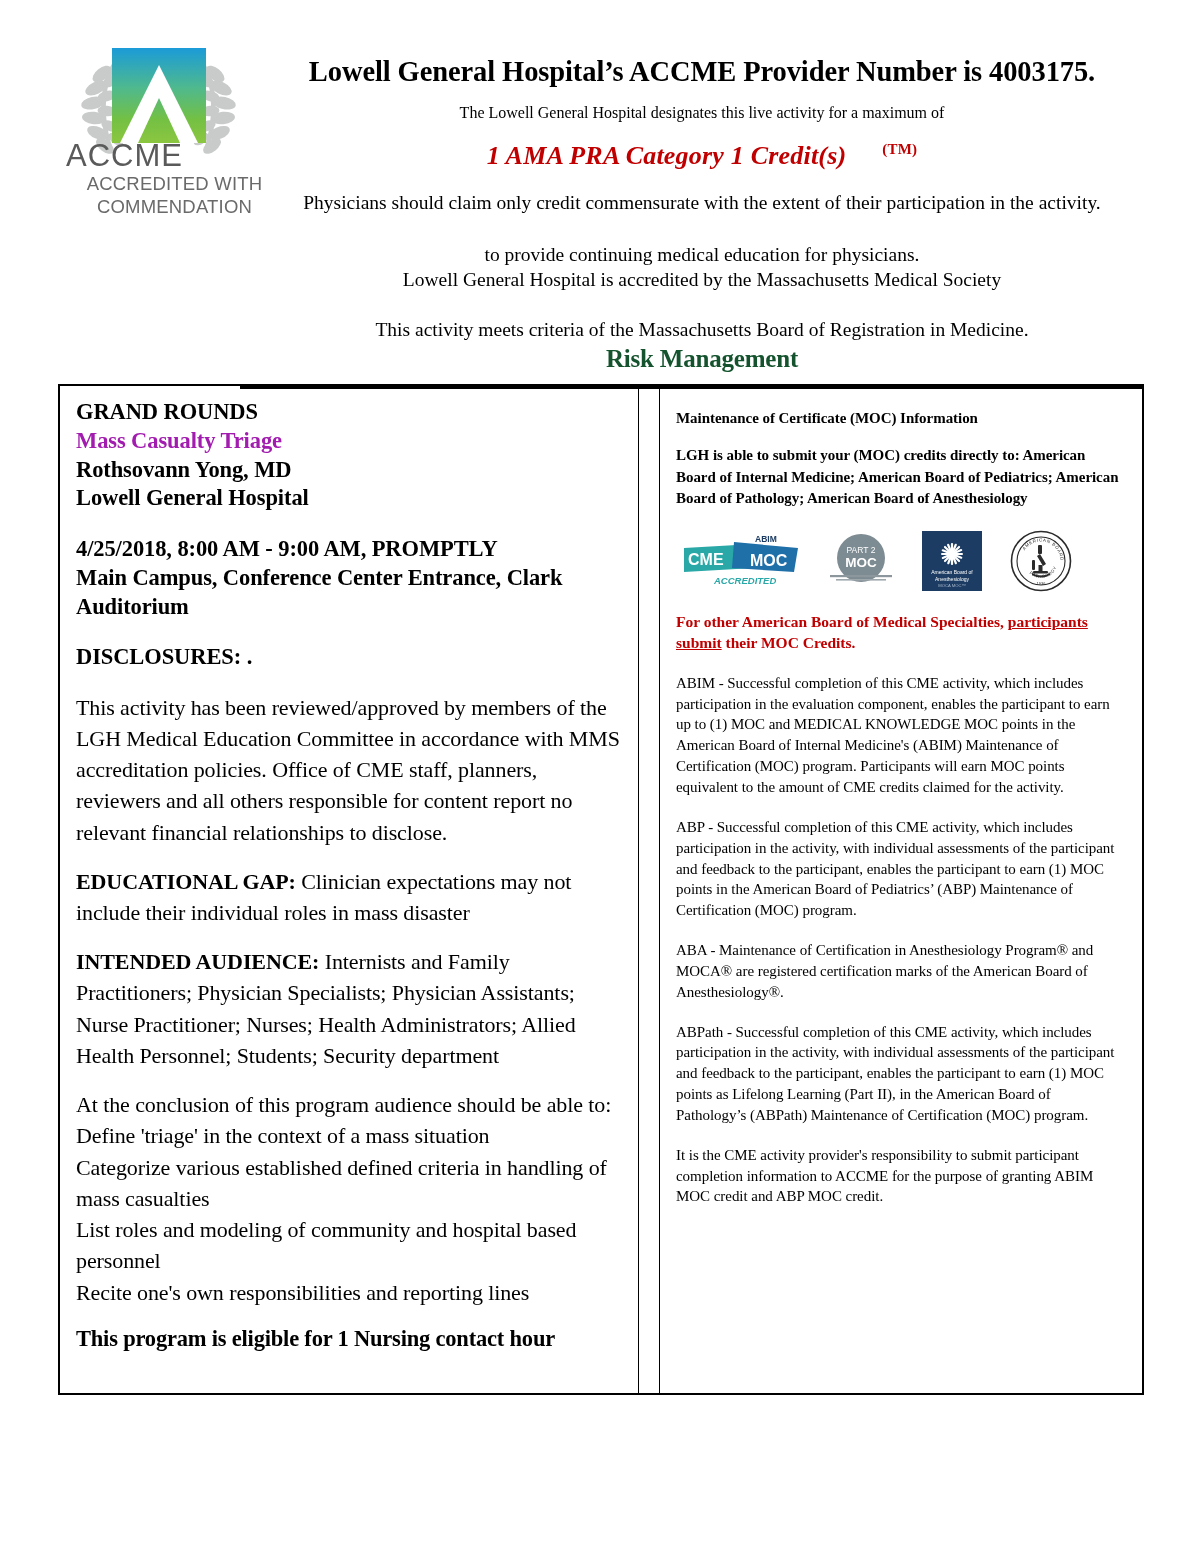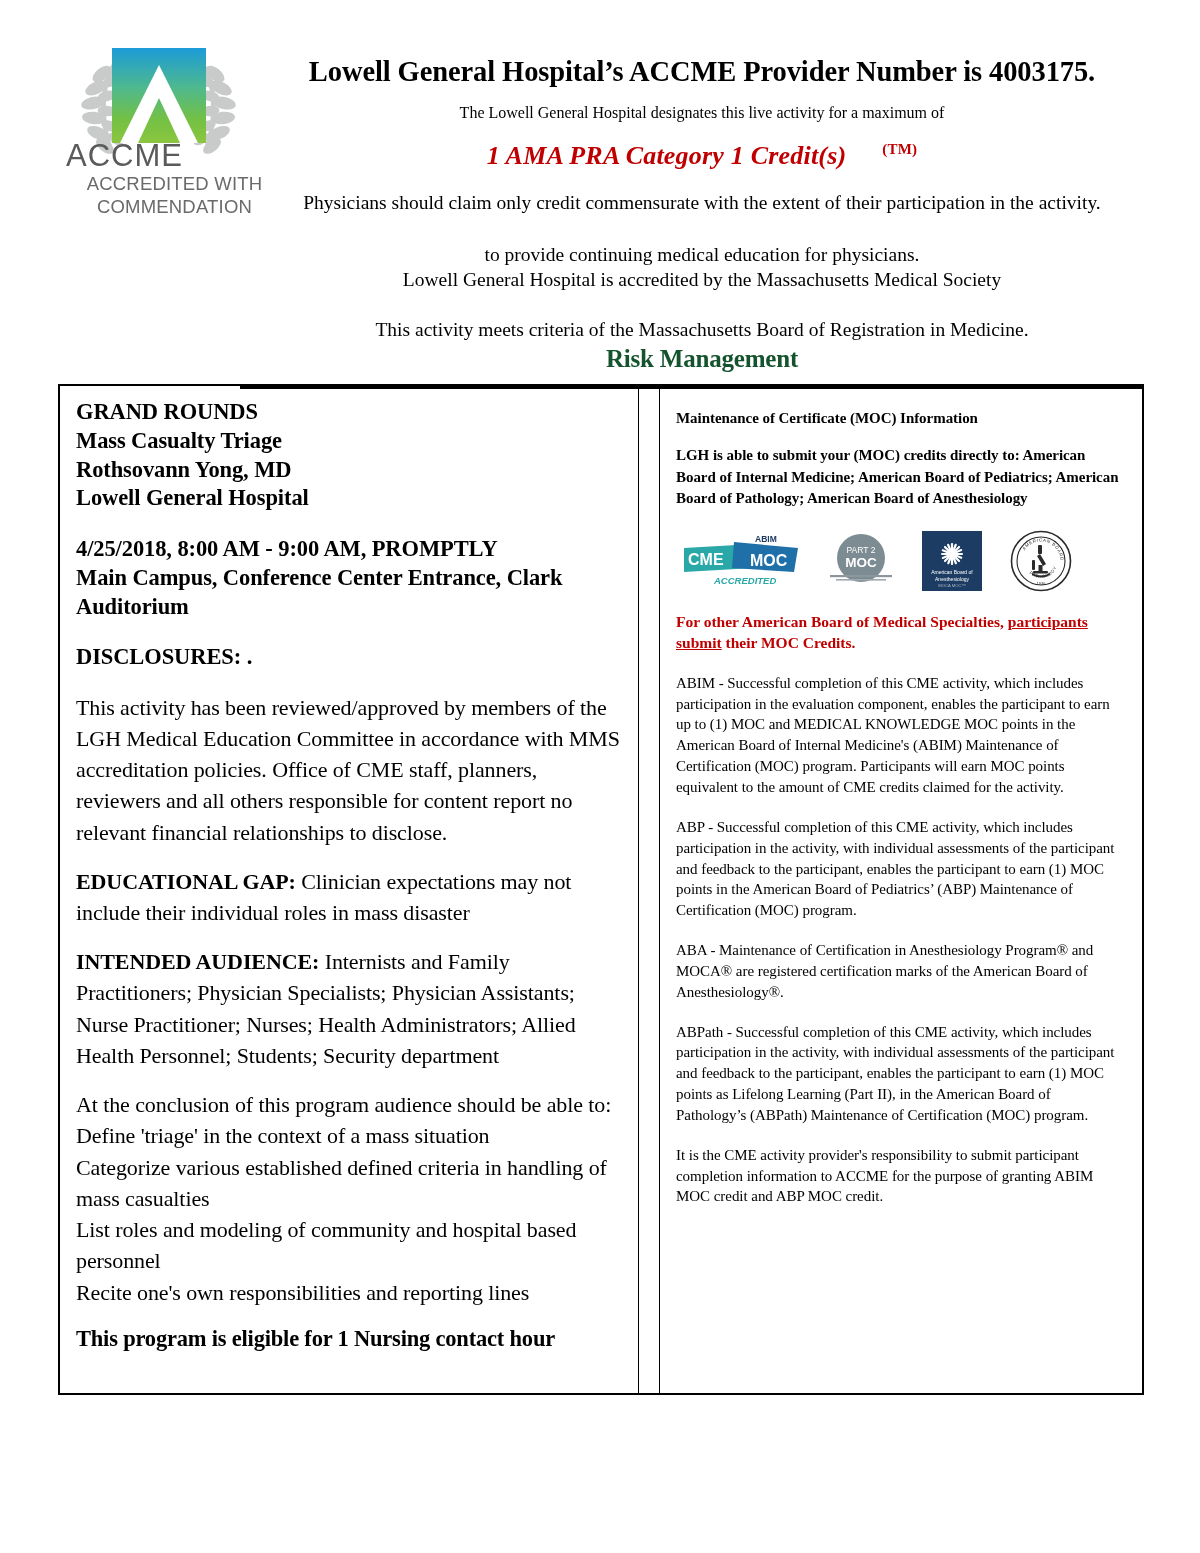--- a/index.html
+++ b/index.html
@@ -184,21 +184,21 @@
     padding: 24px 18px 6px 16px;
   }
 
   
   .l-head {
     font-size: 22.5px;
     font-weight: bold;
     line-height: 1.28;
     letter-spacing: -0.1px;
   }
-  .l-head.red { color: #000000; }
+  .l-head.red { color: #a21caf; }
 
   .l-spacer { height: 22px; }
   .l-spacer-sm { height: 18px; }
 
   .l-disc {
     font-size: 22.5px;
     font-weight: bold;
     letter-spacing: -0.1px;
   }
 

